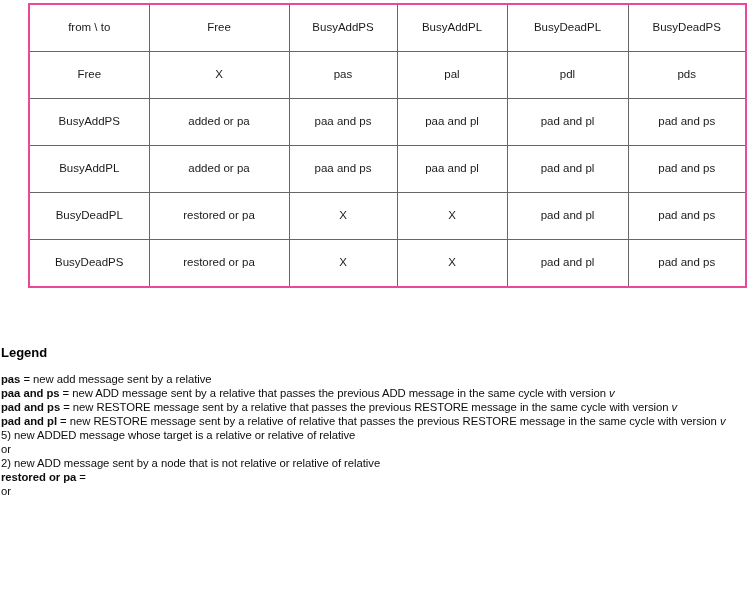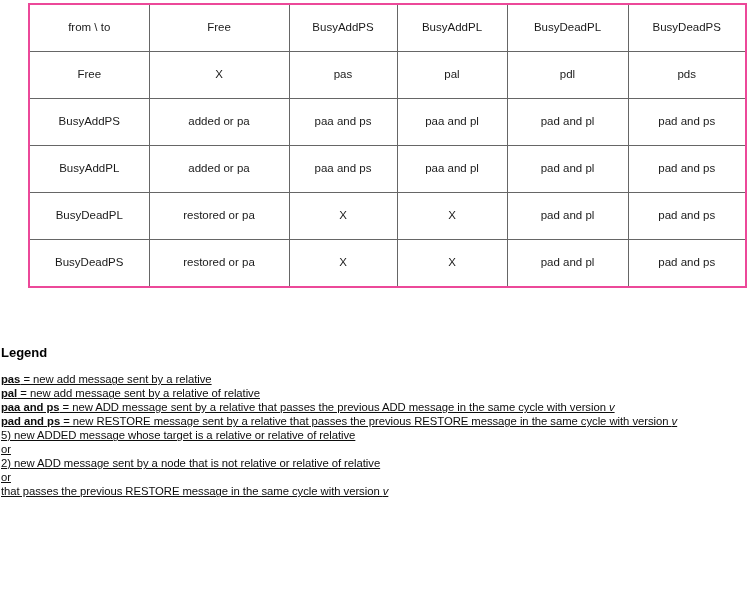--- a/index.html
+++ b/index.html
@@ -66,21 +66,20 @@
     line-height: 1.1;
   }
   .legend-line {
     font-size: 11.3px;
     font-family: "Liberation Sans", sans-serif;
     color: #0d0d0d;
     line-height: 14px;
     height: 14px;
     white-space: nowrap;
     letter-spacing: -0.05px;
-    text-decoration: underline;
   }
   .legend-line .term {
     font-weight: bold;
   }
   .legend-line .var {
     font-style: italic;
   }
 </style>
 </head>
 <body>
@@ -145,22 +144,22 @@
           <td>pad and ps</td>
         </tr>
       </tbody>
   </table>
 </div>
 
 <div id="legend">
   <div id="legend-title">Legend</div>
   <div id="legend-lines">
       <div class="legend-line"><span class="term">pas</span><span class="desc"> = new add message sent by a relative</span></div>
-      <div class="legend-line"><span class="term">pal</span><span class="desc"> = new add message sent by a relative of relative</span></div>
       <div class="legend-line"><span class="term">paa and ps</span><span class="desc">  = new ADD message sent by a relative that passes the previous ADD message in the same cycle with version </span><span class="var">v</span></div>
       <div class="legend-line"><span class="term">pad and ps</span><span class="desc"> = new RESTORE message sent by a relative that passes the previous RESTORE message in the same cycle with version </span><span class="var">v</span></div>
+      <div class="legend-line"><span class="term">pad and pl</span><span class="desc"> = new RESTORE message sent by a relative of relative that passes the previous RESTORE message in the same cycle with version </span><span class="var">v</span></div>
       <div class="legend-line"><span class="desc">5) new ADDED message whose target is a relative or relative of relative</span></div>
       <div class="legend-line"><span class="desc">or</span></div>
       <div class="legend-line"><span class="desc">2) new ADD message sent by a node that is not relative or relative of relative</span></div>
+      <div class="legend-line"><span class="term">restored or pa</span><span class="desc"> =</span></div>
       <div class="legend-line"><span class="desc">or</span></div>
-      <div class="legend-line"><span class="desc">that passes the previous RESTORE message in the same cycle with version </span><span class="var">v</span></div>
     </div>
 </div>
 
 </body></html>

